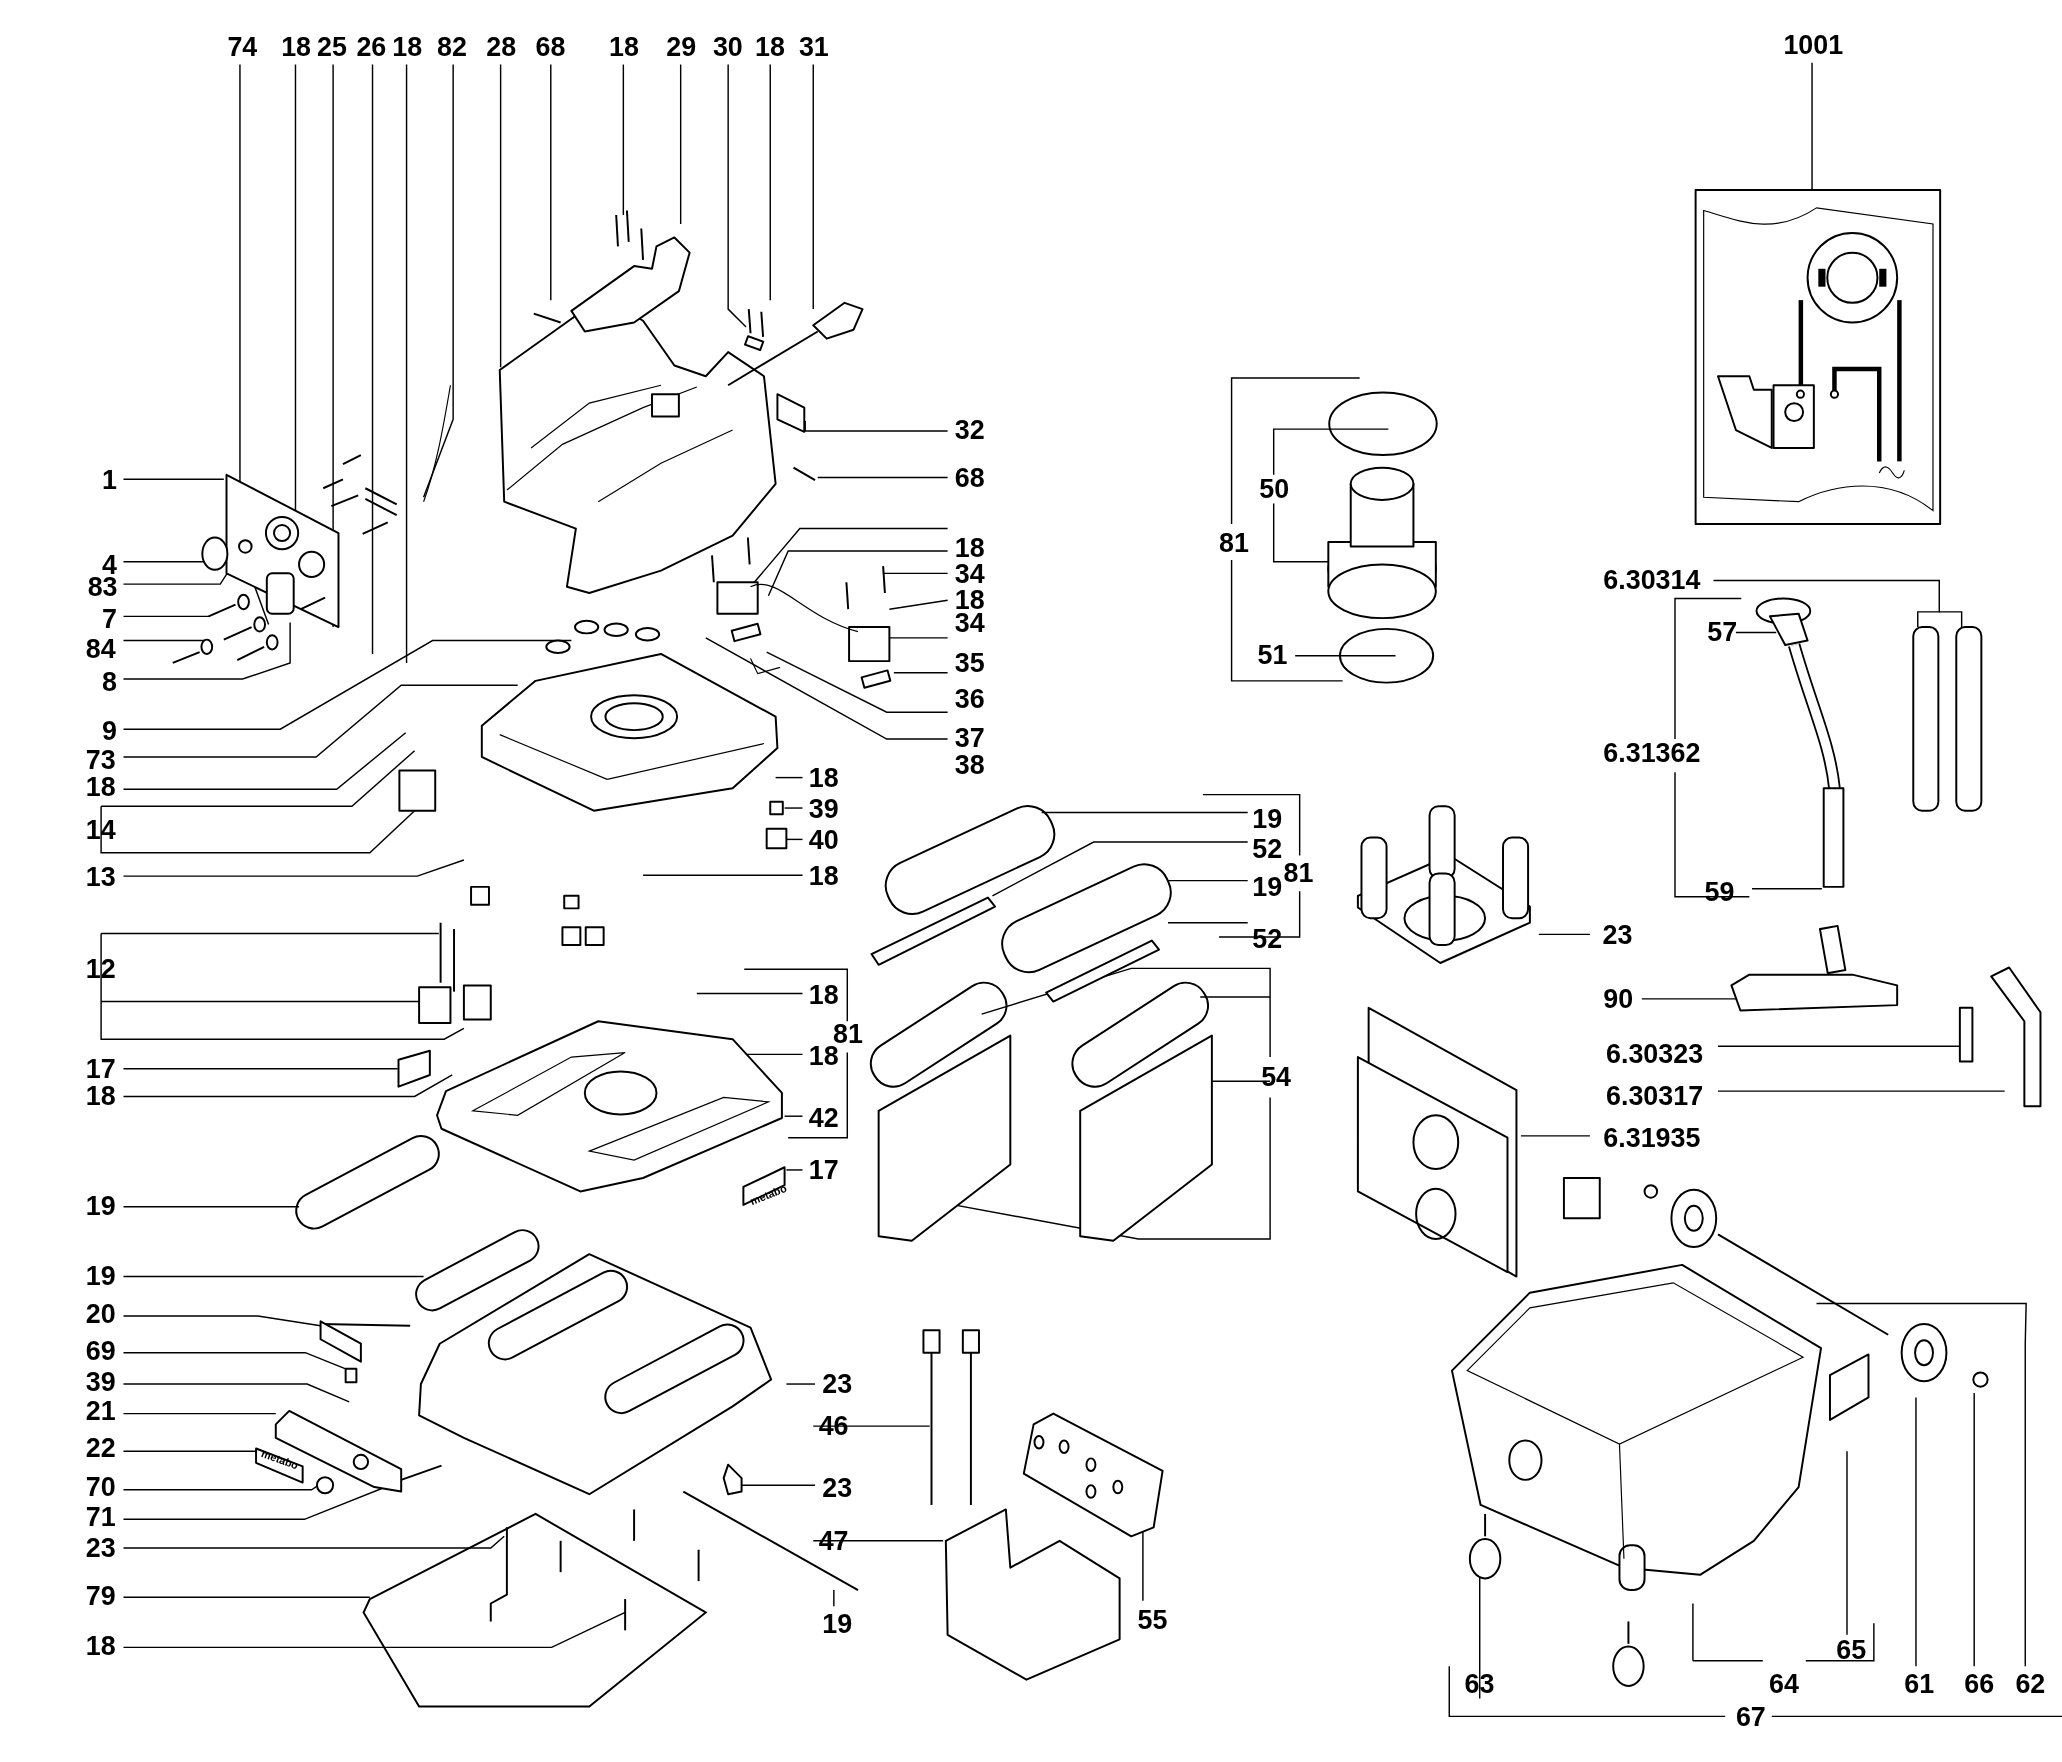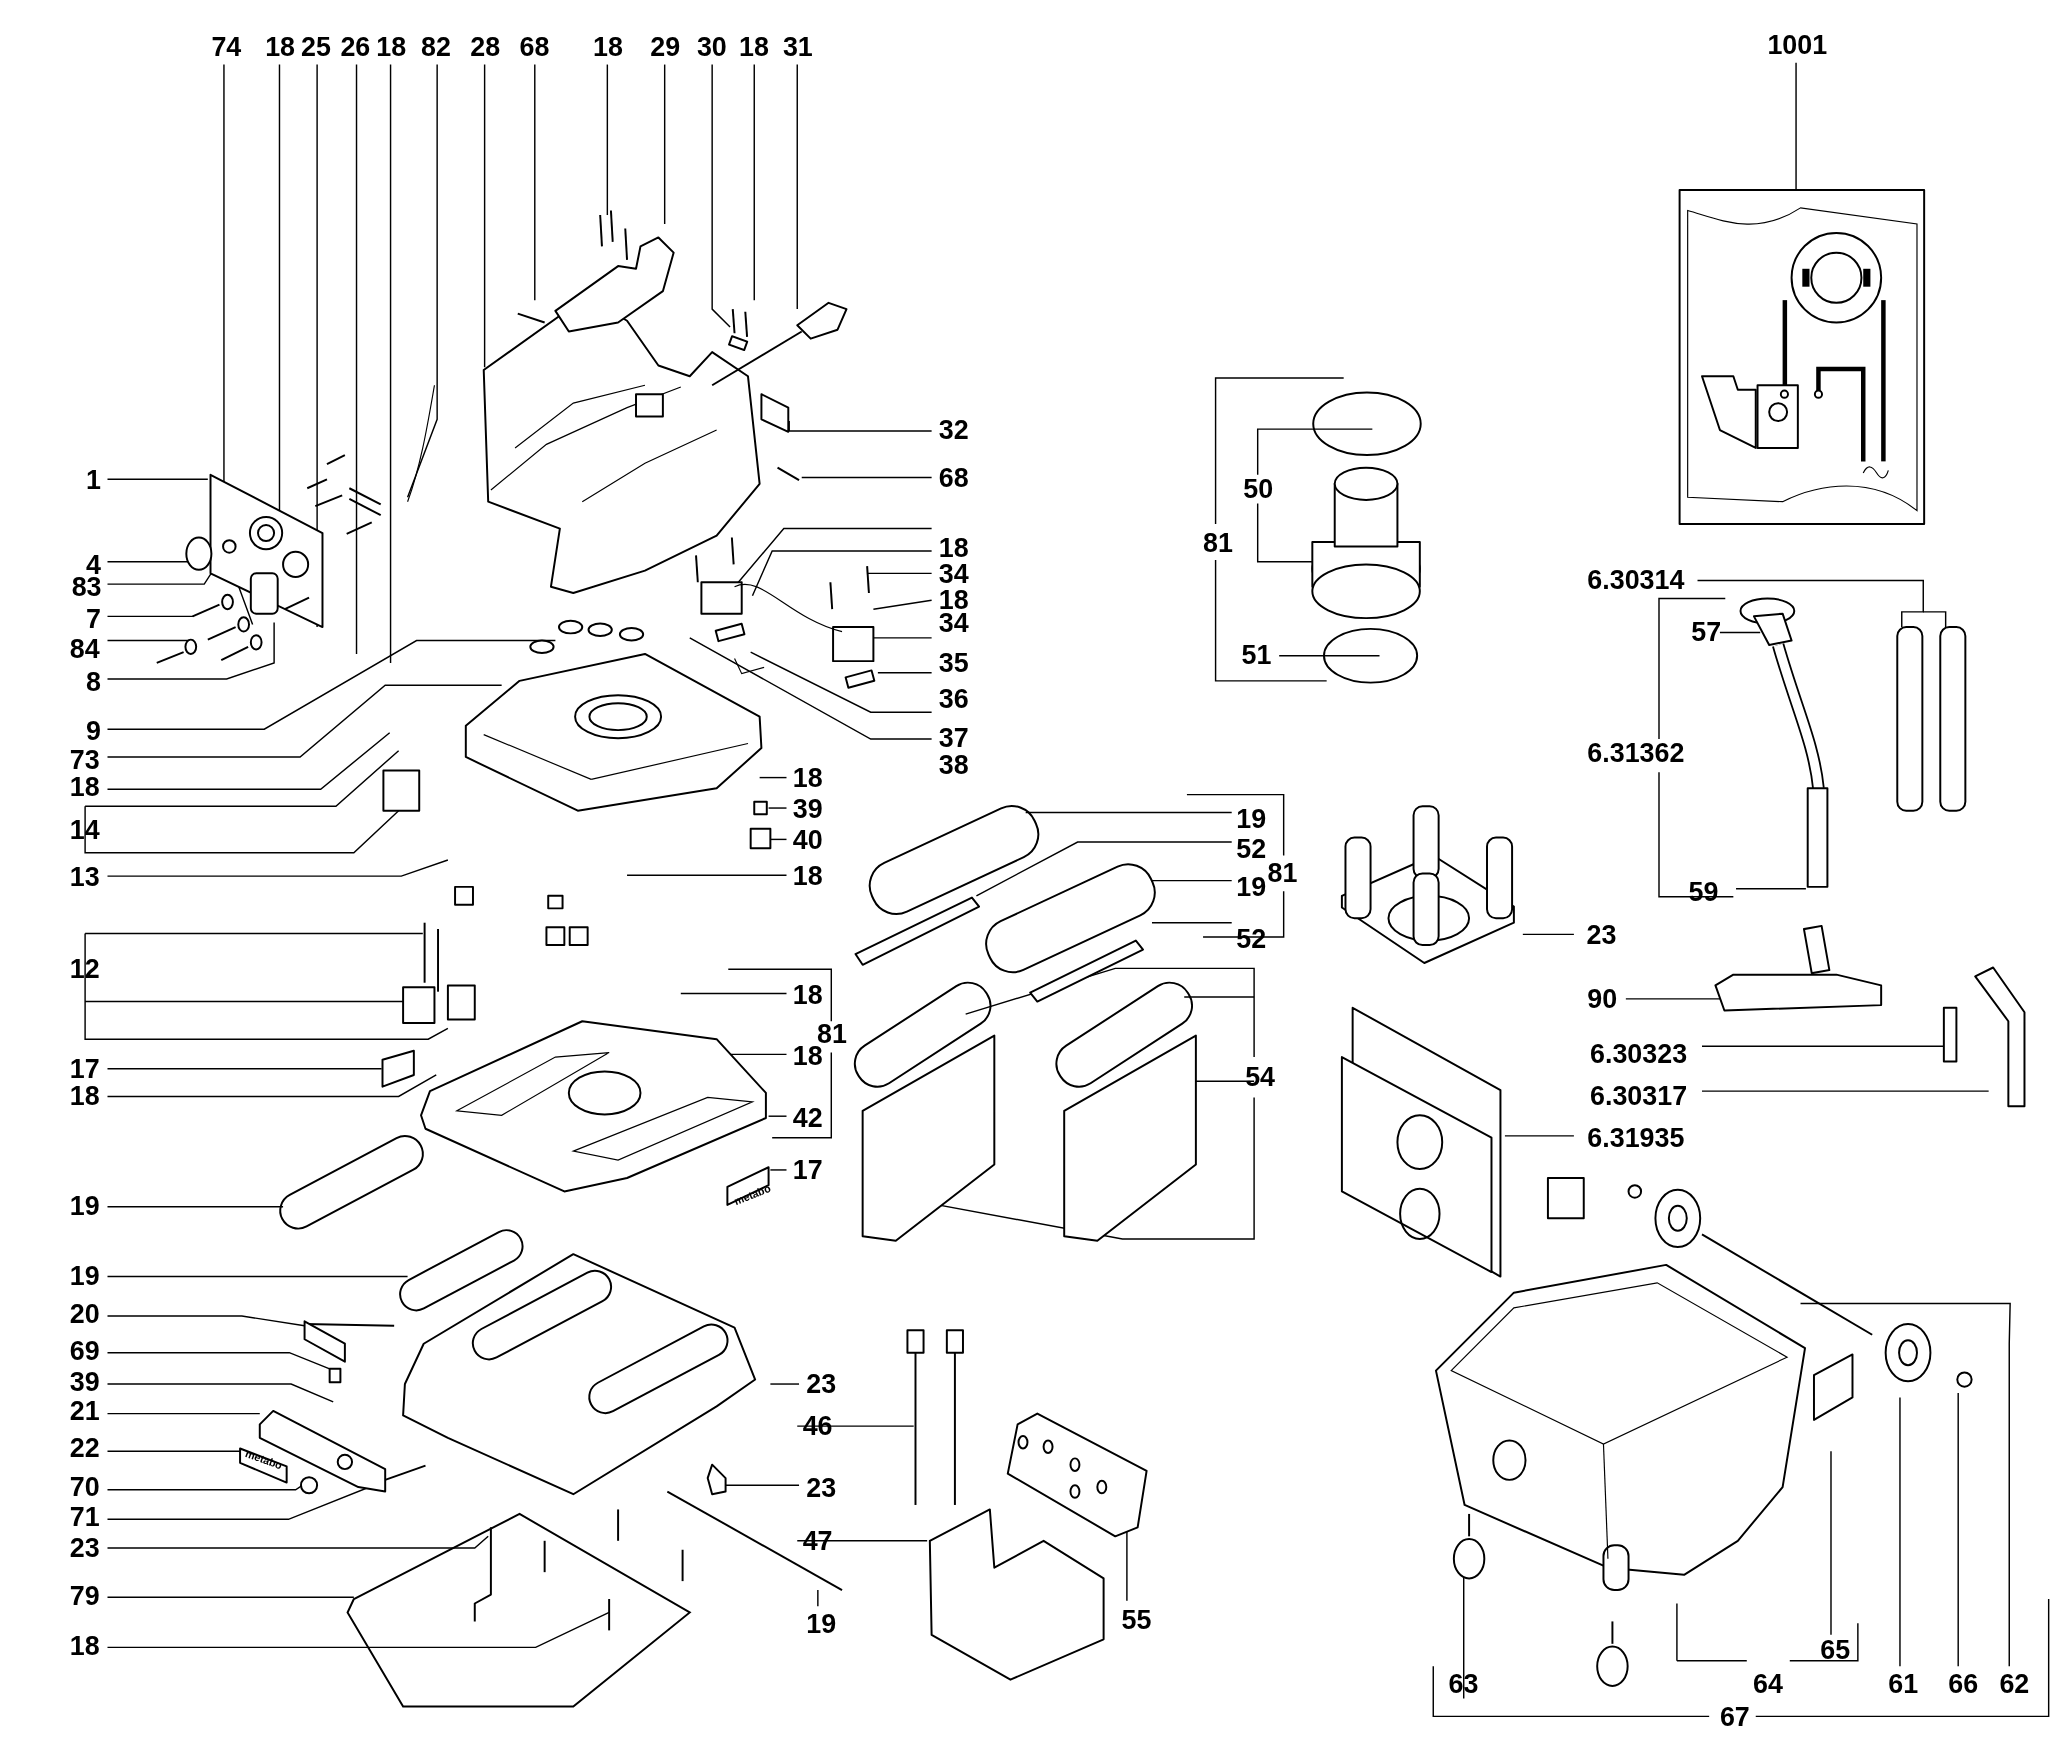--- a/index.html
+++ b/index.html
@@ -1,17 +1,17 @@
 <!DOCTYPE html>
 <html style="font-size:14.3px"><head>
 <meta charset="utf-8">
 <style>
   html,body{margin:0;padding:0;background:#ffffff;}
   body{width:2063px;height:1763px;overflow:hidden;}
-  #stage{position:absolute;left:0;top:0;width:1814px;height:1763px;}
+  #stage{position:absolute;left:16px;top:0;width:1814px;height:1763px;}
   svg{display:block;}
   .lbl{font-family:"Liberation Sans",sans-serif;font-weight:bold;font-size:30px;fill:#000;}
   .lead{stroke:#000;stroke-width:1.6;fill:none;}
   .part{stroke:#000;stroke-width:2.2;fill:#fff;stroke-linejoin:round;}
   .thin{stroke:#000;stroke-width:1.3;fill:none;}
   .fill{fill:#000;}
   .ring{stroke:#000;stroke-width:2.2;fill:none;}
 </style>
 </head>
 <body>

